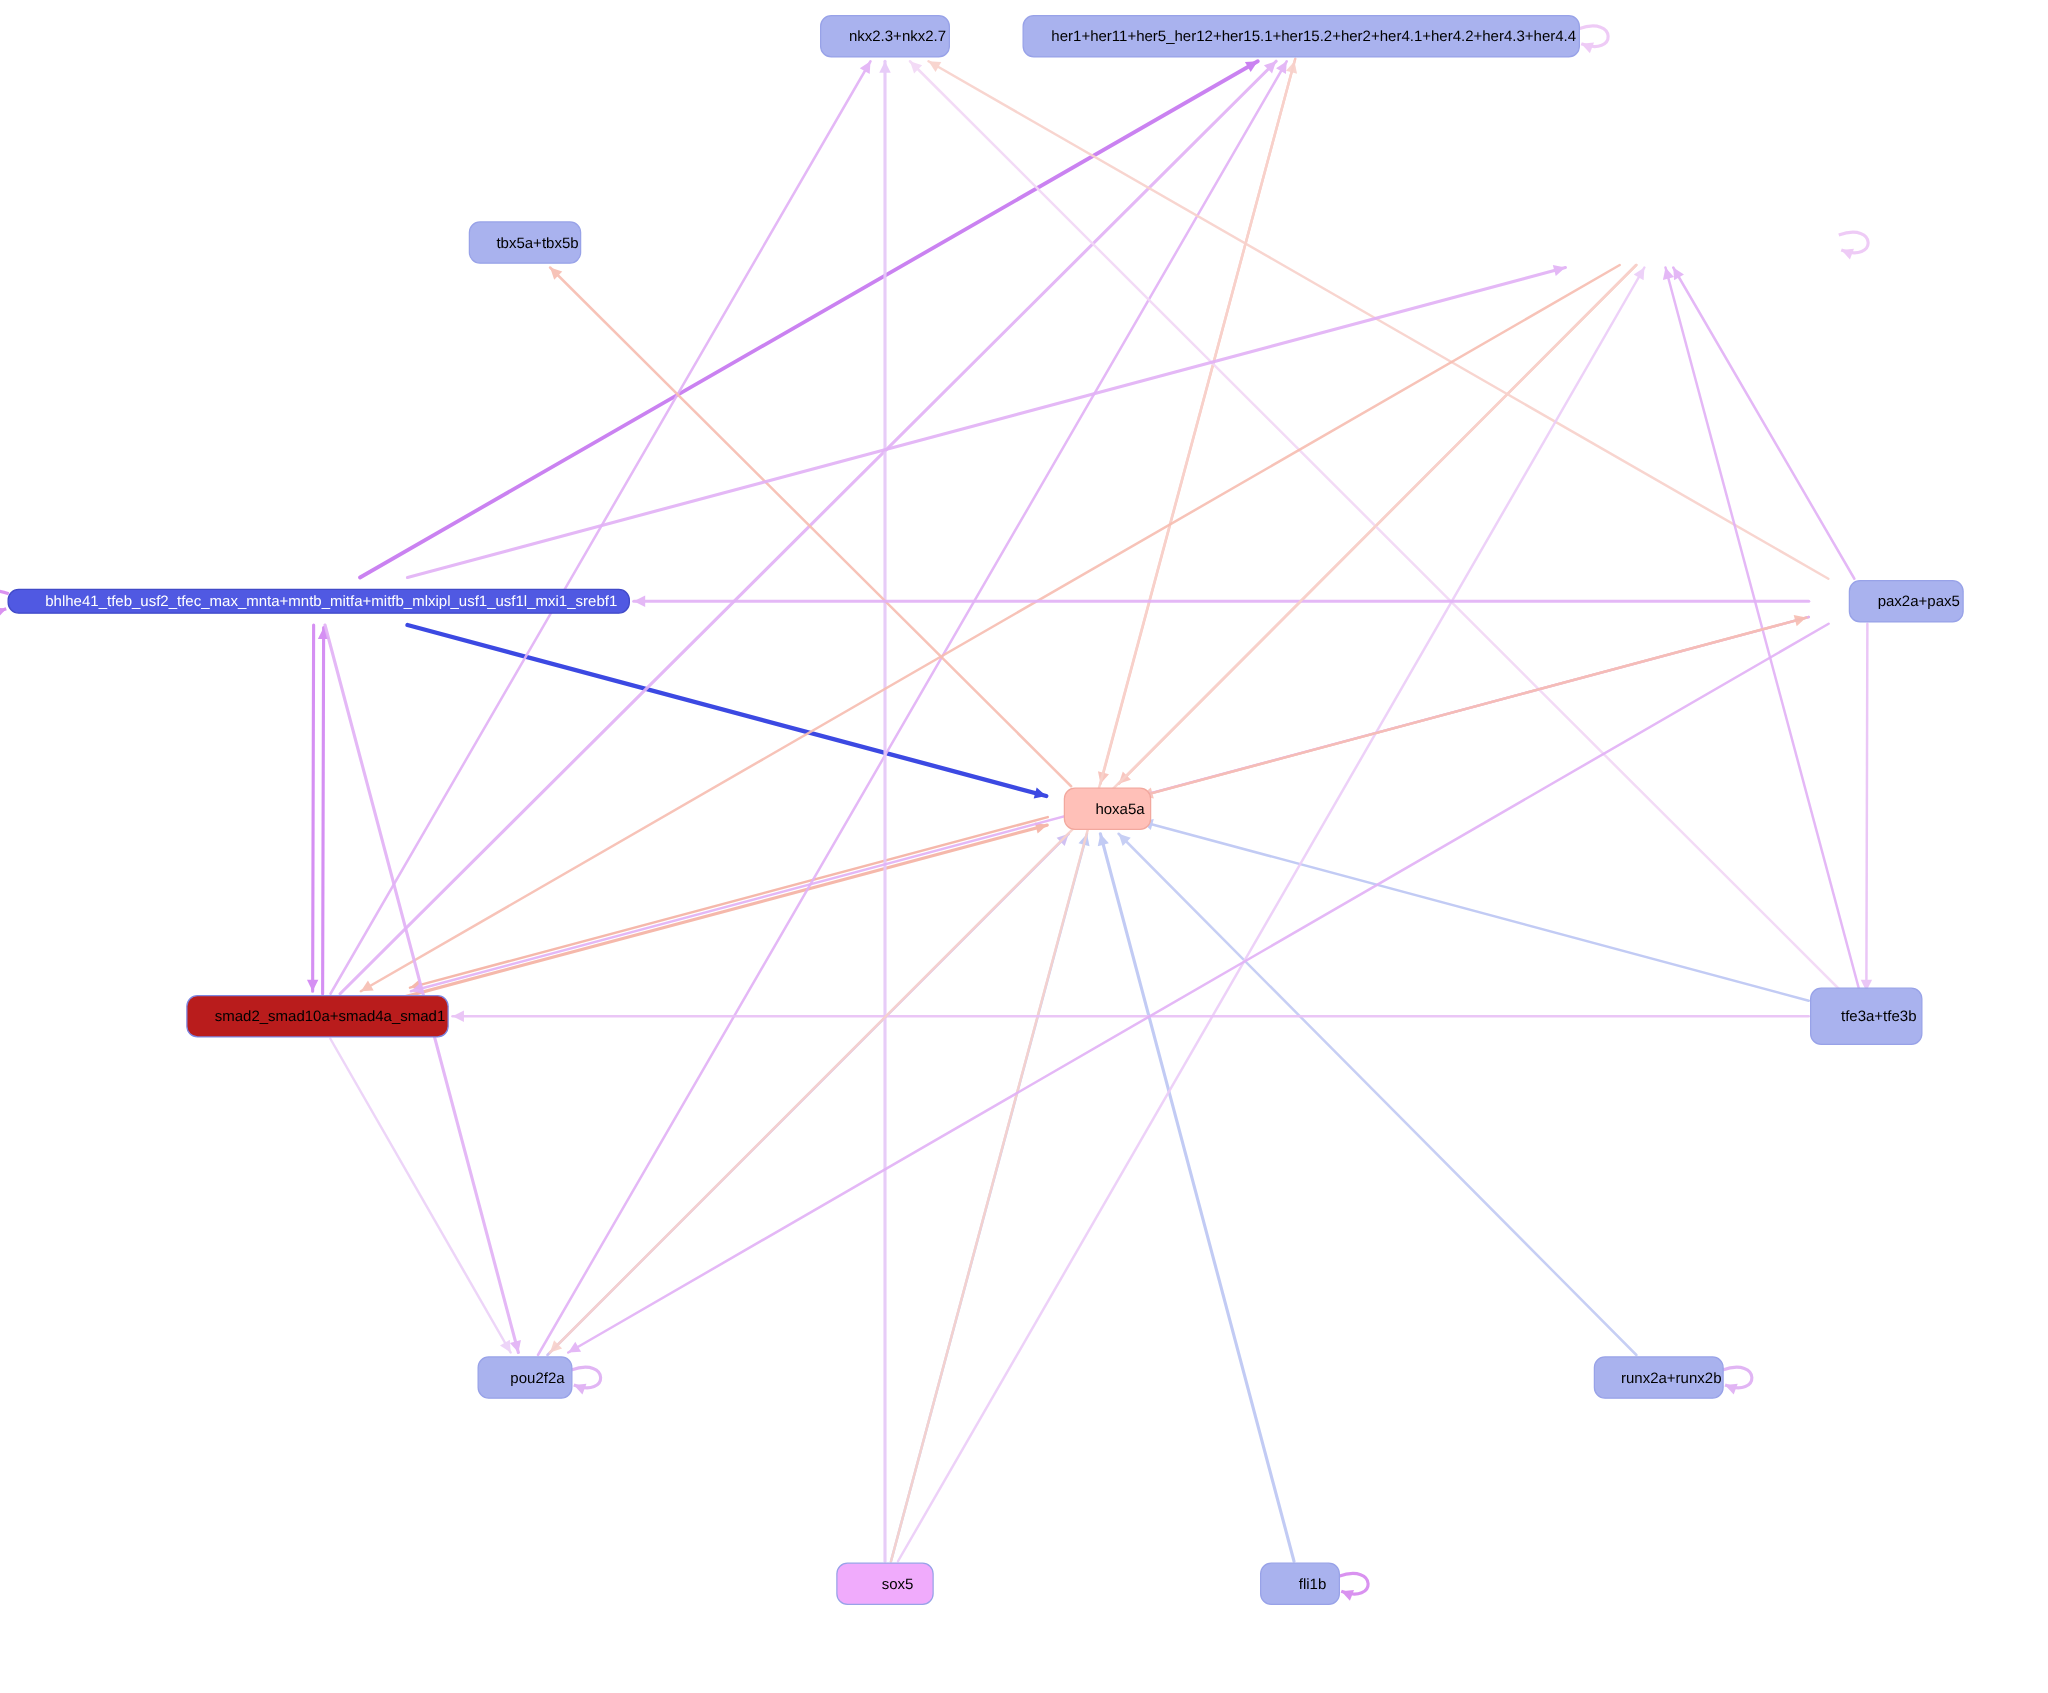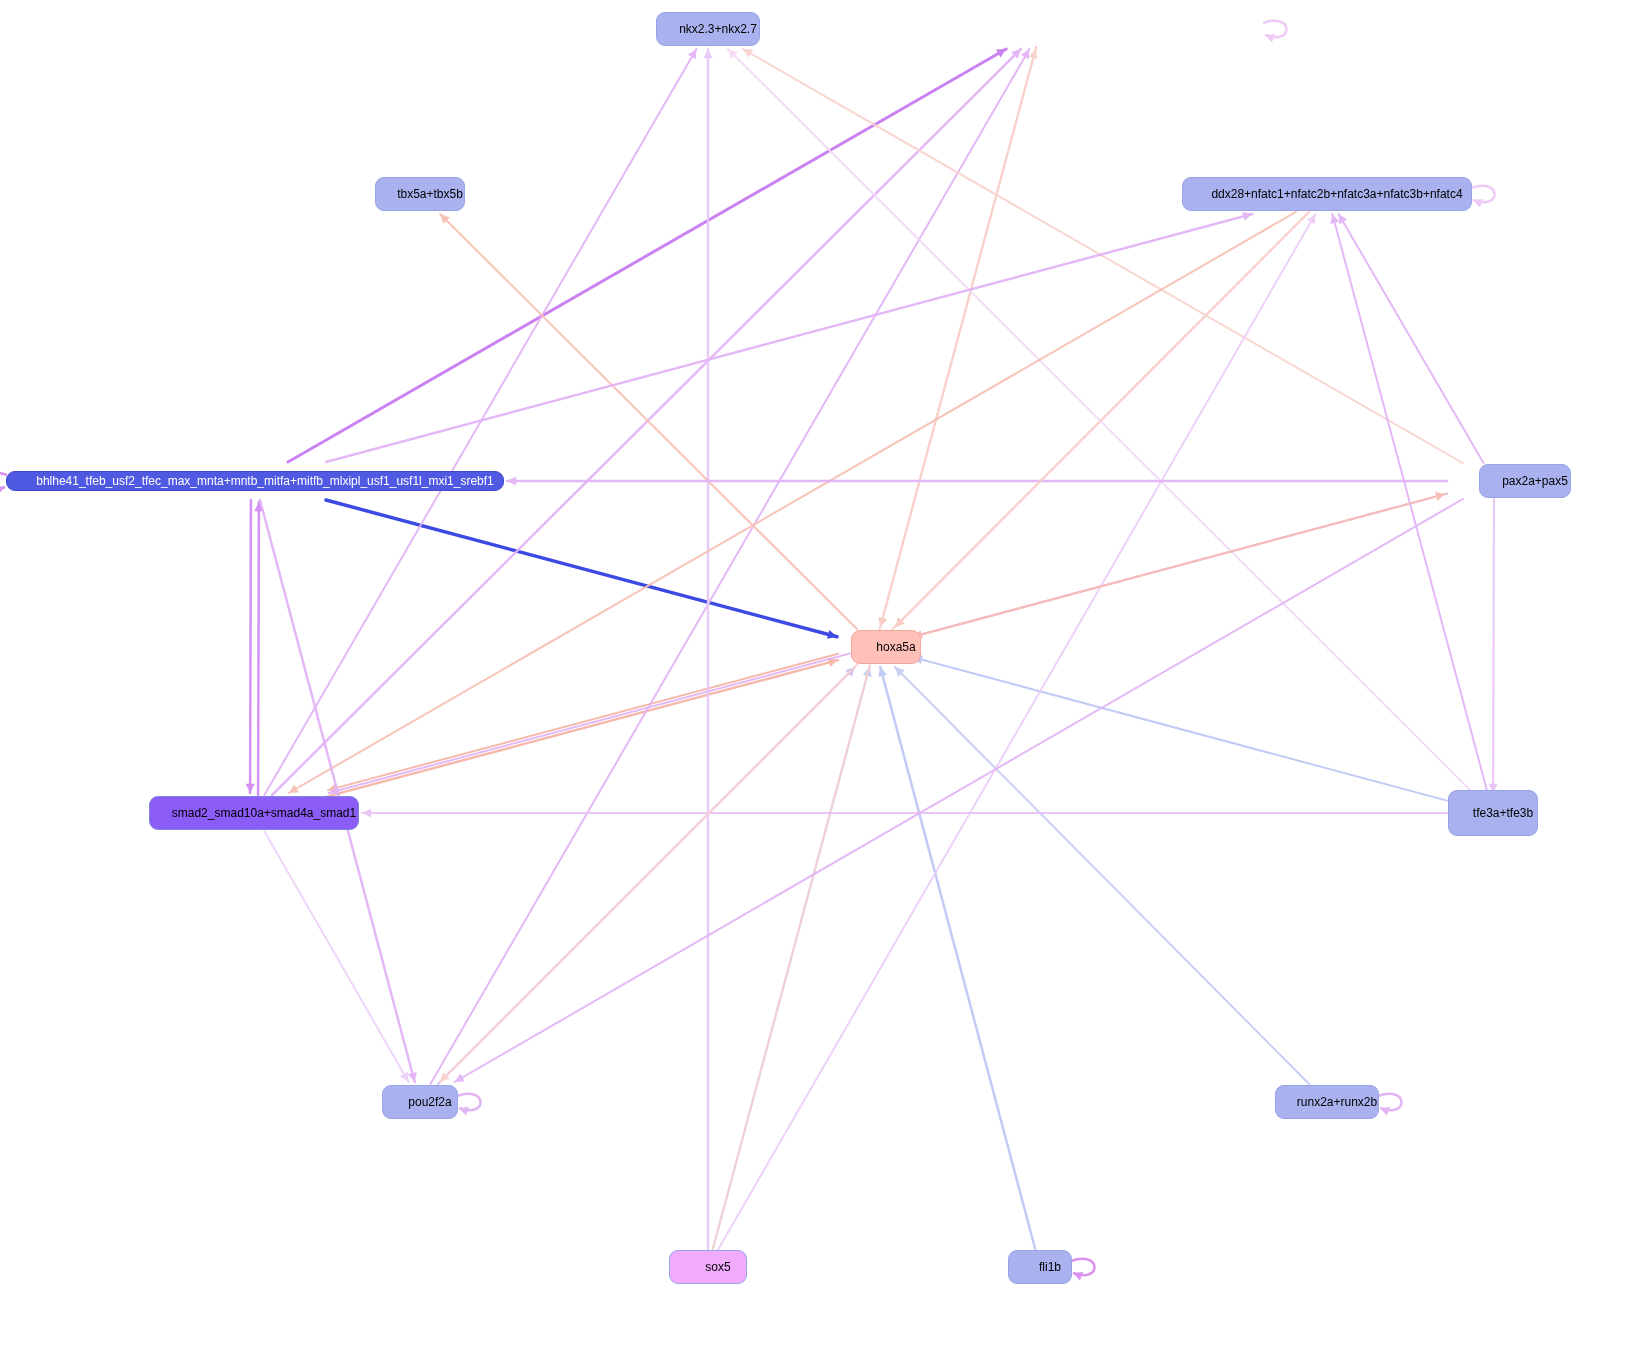--- a/index.html
+++ b/index.html
@@ -140,24 +140,24 @@
       <path d="M 1263 23 C 1294 12, 1294 46, 1265 35" stroke="#eec9f6" stroke-width="2.5" fill="none" opacity="0.95" marker-end="url(#arrow-eec9f6)"></path>
       <path d="M 1471 188 C 1502 177, 1502 211, 1473 200" stroke="#eec9f6" stroke-width="2.5" fill="none" opacity="0.95" marker-end="url(#arrow-eec9f6)"></path>
       <path d="M 1539 475 C 1570 464, 1570 498, 1541 487" stroke="#eec9f6" stroke-width="2.5" fill="none" opacity="0.95" marker-end="url(#arrow-eec9f6)"></path>
       <path d="M 457 1096 C 488 1085, 488 1119, 459 1108" stroke="#e0b2f4" stroke-width="2.5" fill="none" opacity="0.95" marker-end="url(#arrow-e0b2f4)"></path>
       <path d="M 1378 1096 C 1409 1085, 1409 1119, 1380 1108" stroke="#e0b2f4" stroke-width="2.5" fill="none" opacity="0.95" marker-end="url(#arrow-e0b2f4)"></path>
       <path d="M 1071 1261 C 1102 1250, 1102 1284, 1073 1273" stroke="#d88df0" stroke-width="2.5" fill="none" opacity="0.95" marker-end="url(#arrow-d88df0)"></path>
       <path d="M 7 475 C -24 464, -24 498, 5 487" stroke="#d88df0" stroke-width="2.5" fill="none" opacity="0.95" marker-end="url(#arrow-d88df0)"></path>
     </svg>
 
 <div class="node" style="left: 708px; top: 29px; width: 104px; height: 34px; background: rgb(169, 178, 238); border: 1px solid rgb(152, 162, 232); color: rgb(0, 0, 0);">nkx2.3+nkx2.7</div>
+    <div class="node" style="left: 1041px; top: 29px; width: 446px; height: 34px; background: rgb(169, 178, 238); border: 1px solid rgb(152, 162, 232); color: rgb(0, 0, 0);">her1+her11+her5_her12+her15.1+her15.2+her2+her4.1+her4.2+her4.3+her4.4</div>
     <div class="node" style="left: 420px; top: 194px; width: 90px; height: 34px; background: rgb(169, 178, 238); border: 1px solid rgb(152, 162, 232); color: rgb(0, 0, 0);">tbx5a+tbx5b</div>
-    <div class="node" style="left: 1327px; top: 194px; width: 290px; height: 34px; background: rgb(169, 178, 238); border: 1px solid rgb(152, 162, 232); color: rgb(0, 0, 0);">ddx28+nfatc1+nfatc2b+nfatc3a+nfatc3b+nfatc4</div>
     <div class="node" style="left: 255px; top: 481px; width: 498px; height: 20px; background: rgb(80, 89, 226); border: 1px solid rgb(64, 73, 200); color: rgb(255, 255, 255);">bhlhe41_tfeb_usf2_tfec_max_mnta+mntb_mitfa+mitfb_mlxipl_usf1_usf1l_mxi1_srebf1</div>
     <div class="node" style="left: 1494px; top: 481px; width: 92px; height: 34px; background: rgb(169, 178, 238); border: 1px solid rgb(152, 162, 232); color: rgb(0, 0, 0); margin-left: 31px;">pax2a+pax5</div>
     <div class="node" style="left: 875px; top: 647px; width: 70px; height: 34px; background: rgb(255, 192, 184); border: 1px solid rgb(242, 168, 158); color: rgb(0, 0, 0); margin-left: 11px;">hoxa5a</div>
-    <div class="node" style="left: 254px; top: 813px; width: 210px; height: 34px; background: #8b5cf6; border: 1px solid rgb(125, 134, 224); color: rgb(0, 0, 0);">smad2_smad10a+smad4a_smad1</div>
+    <div class="node" style="left: 254px; top: 813px; width: 210px; height: 34px; background: #b91c1c; border: 1px solid rgb(125, 134, 224); color: rgb(0, 0, 0);">smad2_smad10a+smad4a_smad1</div>
     <div class="node" style="left: 1493px; top: 813px; width: 90px; height: 46px; background: rgb(169, 178, 238); border: 1px solid rgb(152, 162, 232); color: rgb(0, 0, 0);">tfe3a+tfe3b</div>
     <div class="node" style="left: 420px; top: 1102px; width: 76px; height: 34px; background: rgb(169, 178, 238); border: 1px solid rgb(152, 162, 232); color: rgb(0, 0, 0); text-align: right;">pou2f2a</div>
     <div class="node" style="left: 1327px; top: 1102px; width: 104px; height: 34px; background: rgb(169, 178, 238); border: 1px solid rgb(152, 162, 232); color: rgb(0, 0, 0);">runx2a+runx2b</div>
     <div class="node" style="left: 708px; top: 1267px; width: 78px; height: 34px; background: #f0abfc; border: 1px solid rgb(152, 162, 232); color: rgb(0, 0, 0);">sox5</div>
     <div class="node" style="left: 1040px; top: 1267px; width: 64px; height: 34px; background: rgb(169, 178, 238); border: 1px solid rgb(152, 162, 232); color: rgb(0, 0, 0);">fli1b</div>
   </div>
 
 </body></html>

